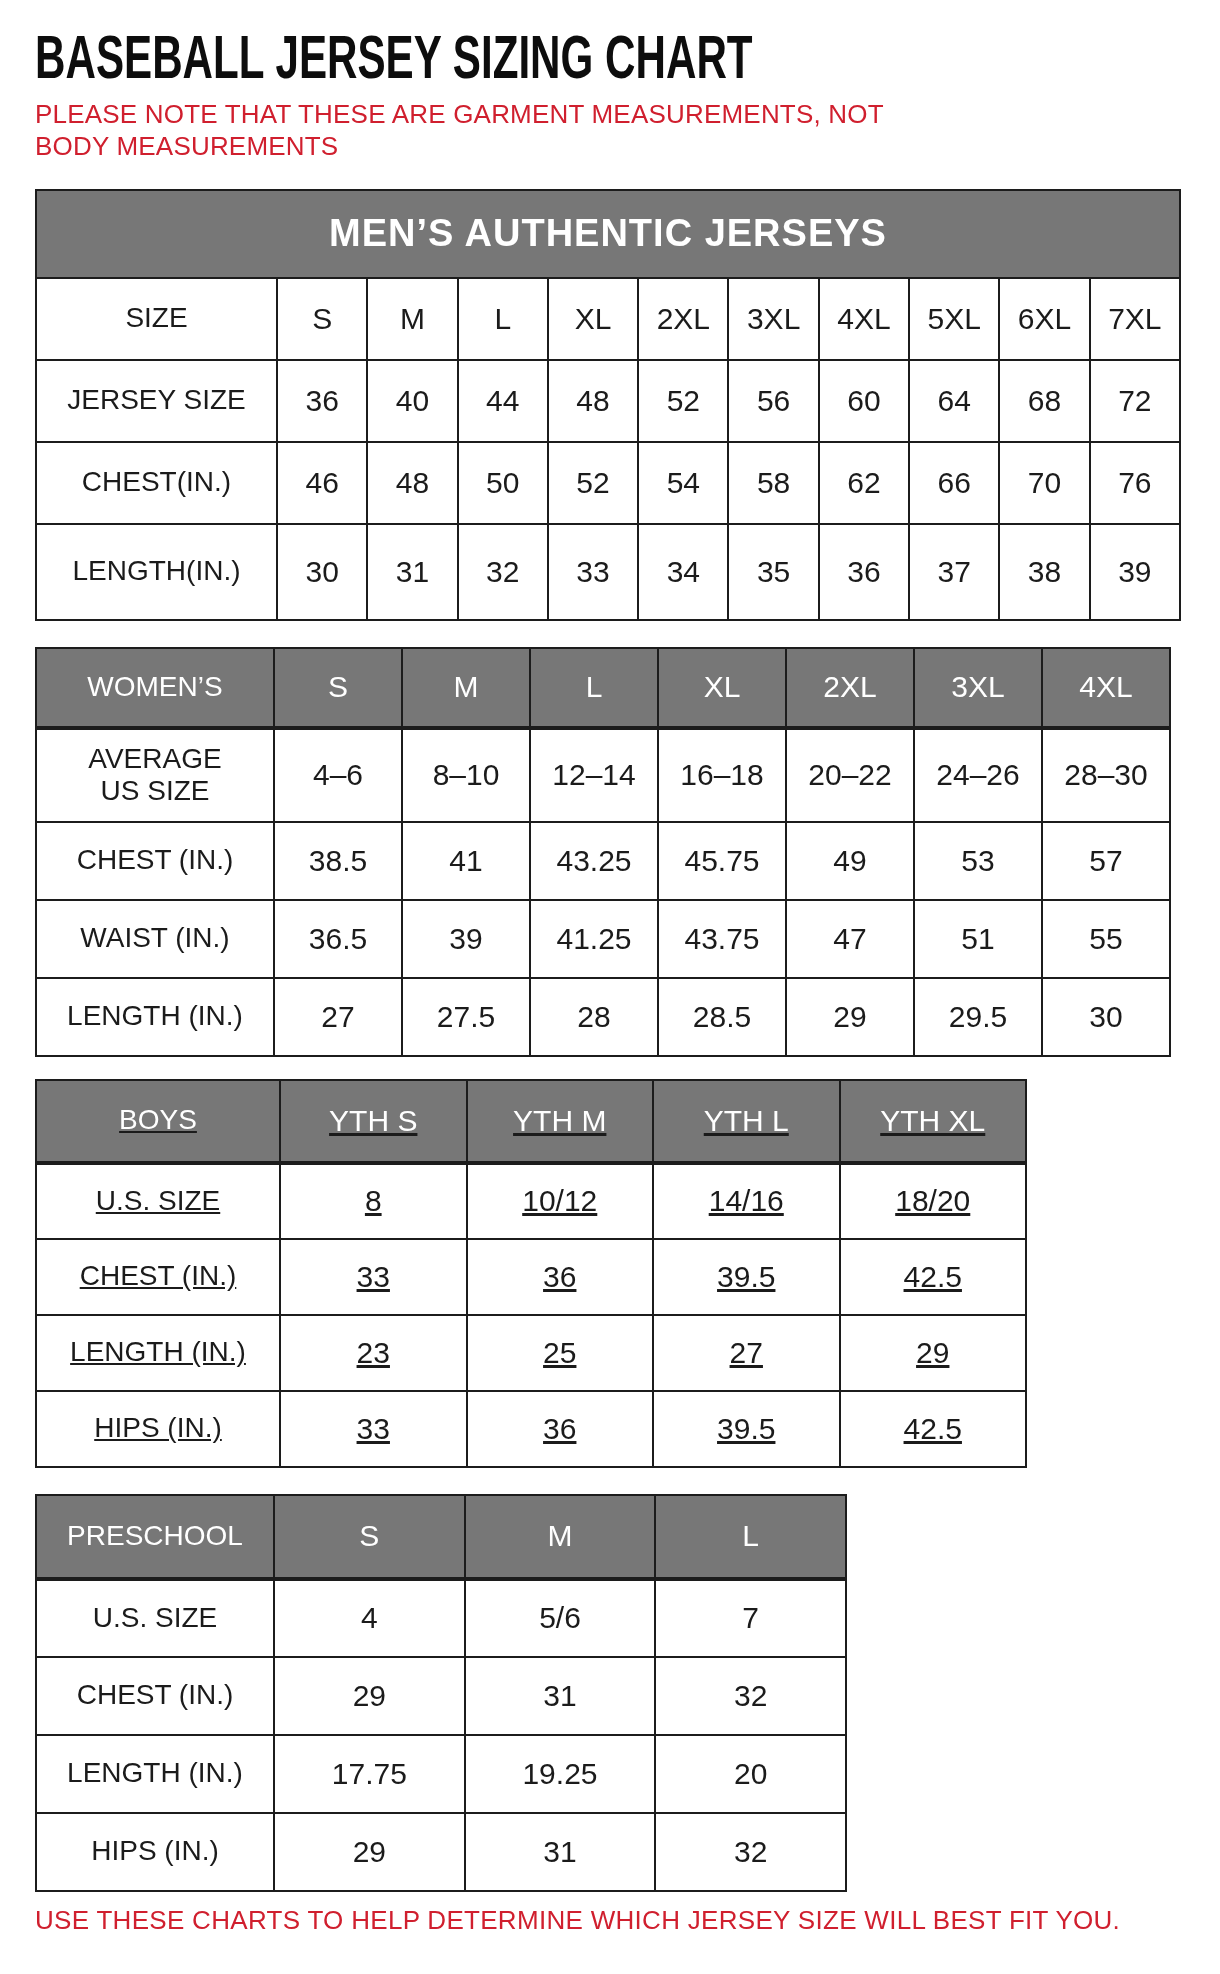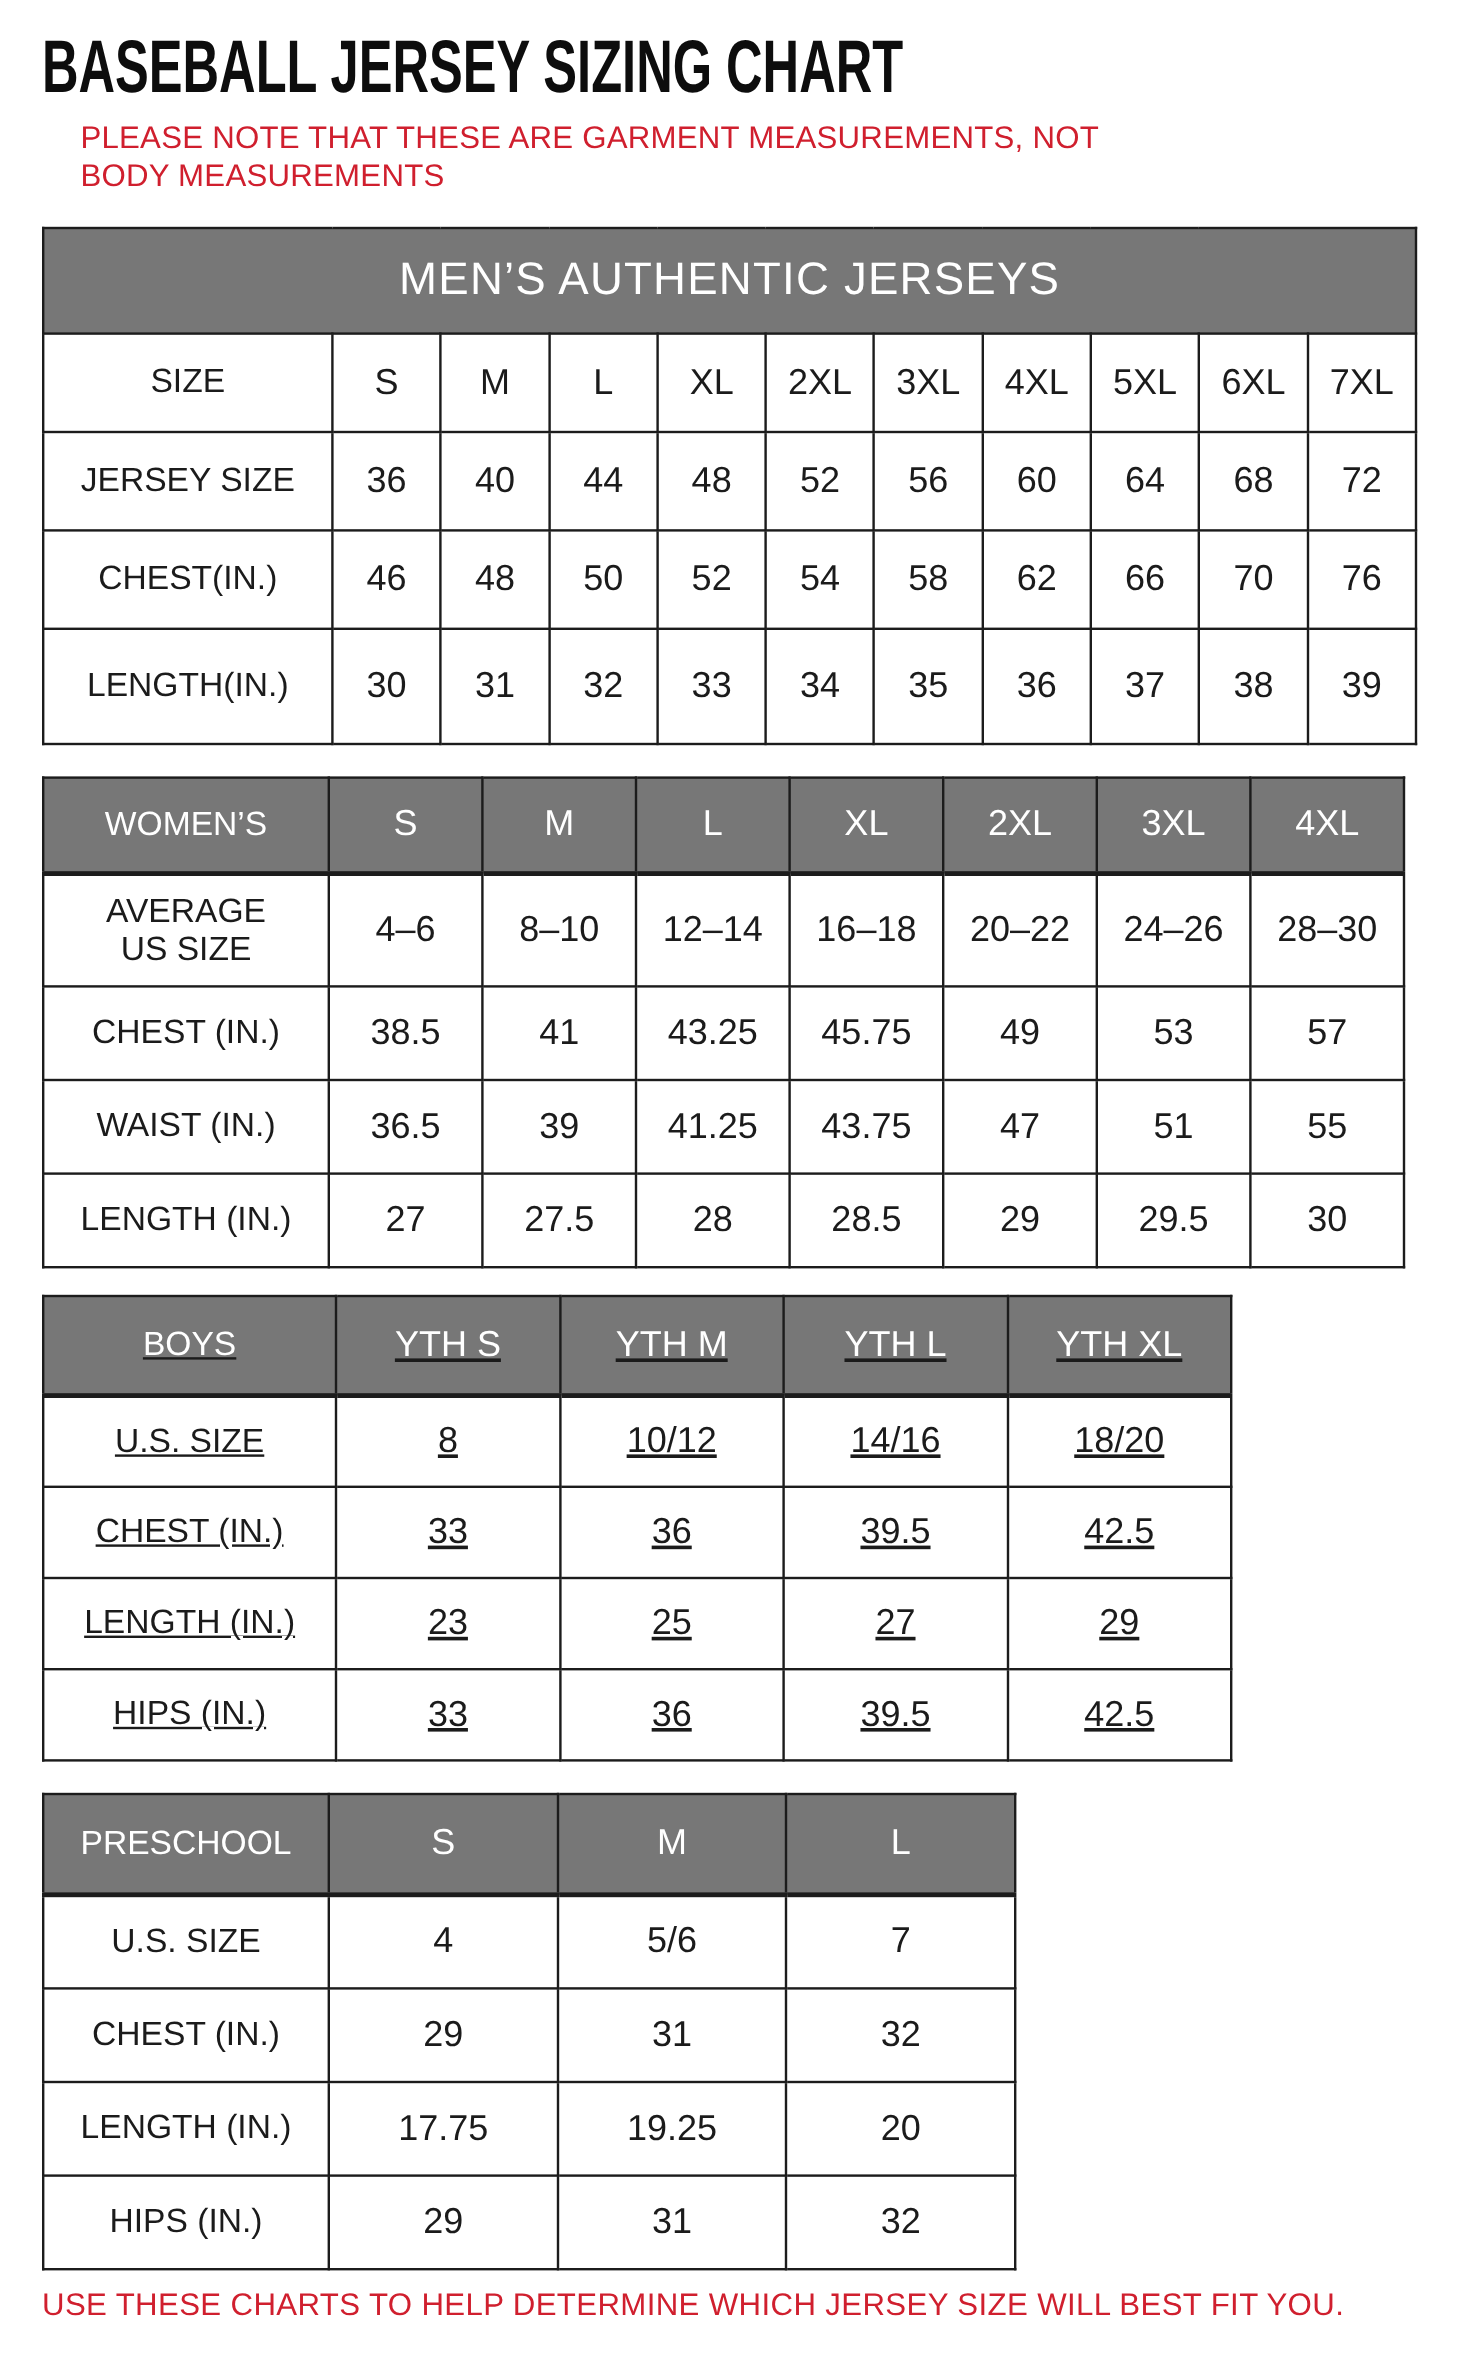--- a/index.html
+++ b/index.html
@@ -22,21 +22,20 @@
     transform: scaleX(0.68);
     transform-origin: left center;
   }
   .note {
     margin-top: 10px;
     max-width: 905px;
     font-size: 26px;
     line-height: 1.22;
     color: #d01f2e;
     letter-spacing: 0.2px;
-    margin-left: 32px;
   }
 
   table.tbl {
     border-collapse: collapse;
     table-layout: fixed;
   }
   .tbl th, .tbl td {
     border: 2px solid #1c1c1c;
     text-align: center;
     vertical-align: middle;
@@ -49,21 +48,21 @@
   .tbl tr.hdr > * { border-bottom-width: 4px; }
   th.banner {
     background: #777777;
     color: #ffffff;
     font-size: 38px;
     letter-spacing: 1px;
   }
 
   #t-mens { width: 1146px; margin-top: 26px; }
   #t-mens col.c-label { width: 241px; }
-  #t-mens thead th { height: 88px; }
+  #t-mens thead th { height: 88px; font-weight: bold; }
   #t-mens tbody tr { height: 82px; }
   #t-mens tbody tr:last-child { height: 96px; }
 
   #t-womens { width: 1136px; margin-top: 26px; }
   #t-womens col.c-label { width: 238px; }
   #t-womens tbody tr { height: 78px; }
   #t-womens tbody tr.hdr { height: 80px; }
   #t-womens tbody tr:nth-child(2) { height: 94px; }
 
   #t-boys { width: 992px; margin-top: 22px; }

